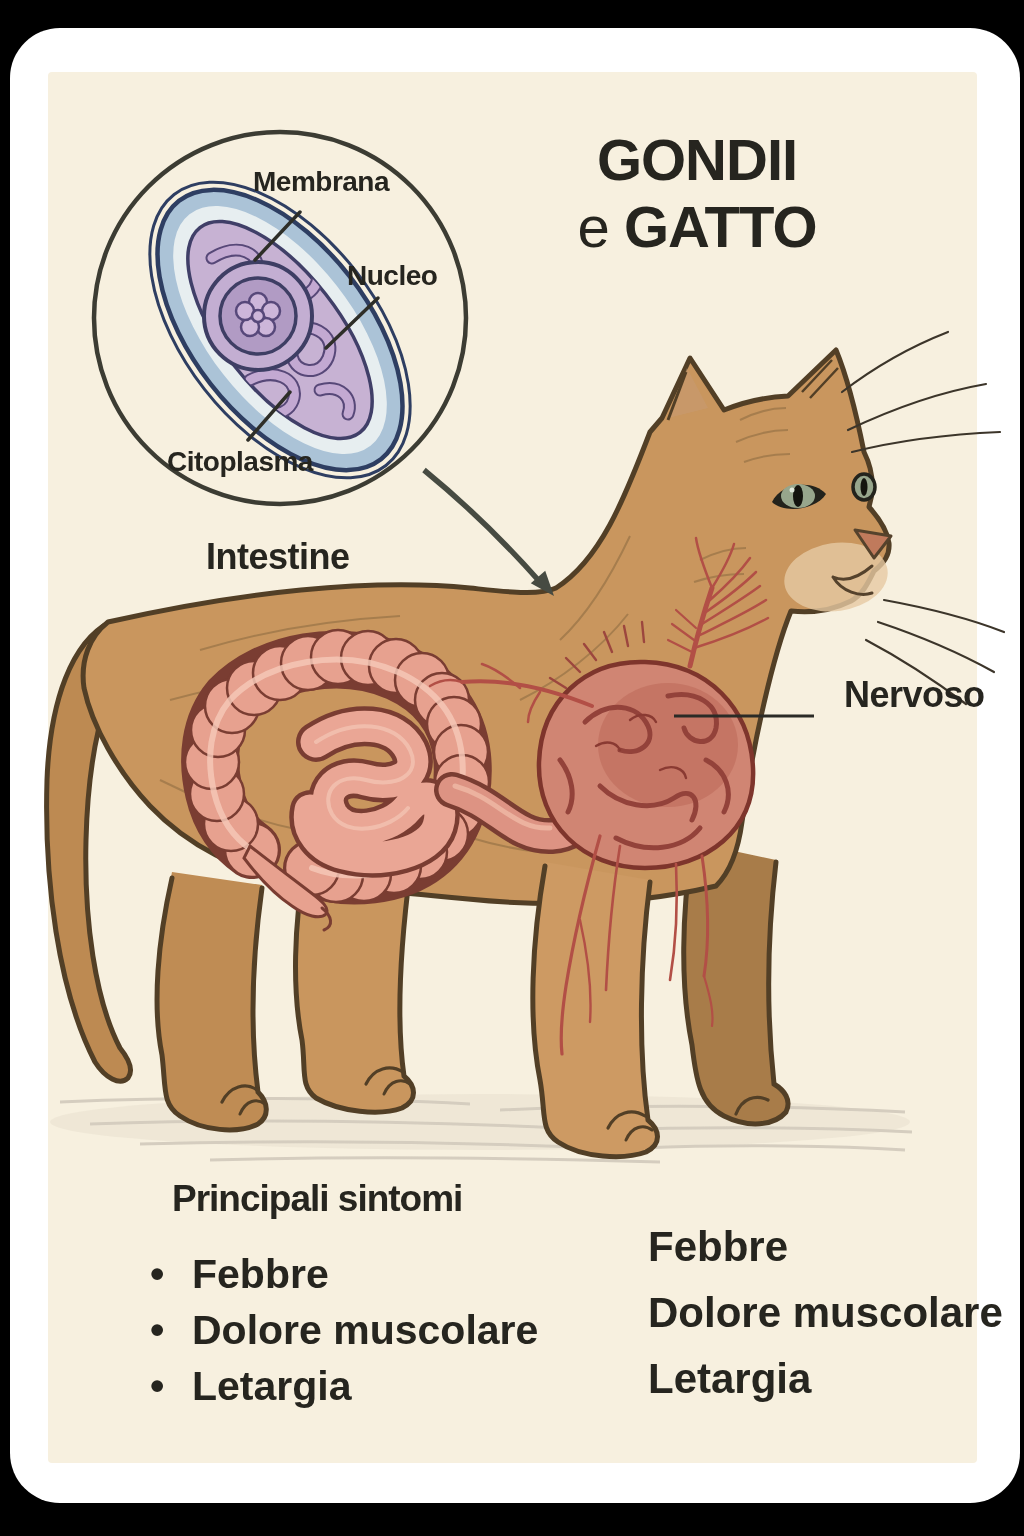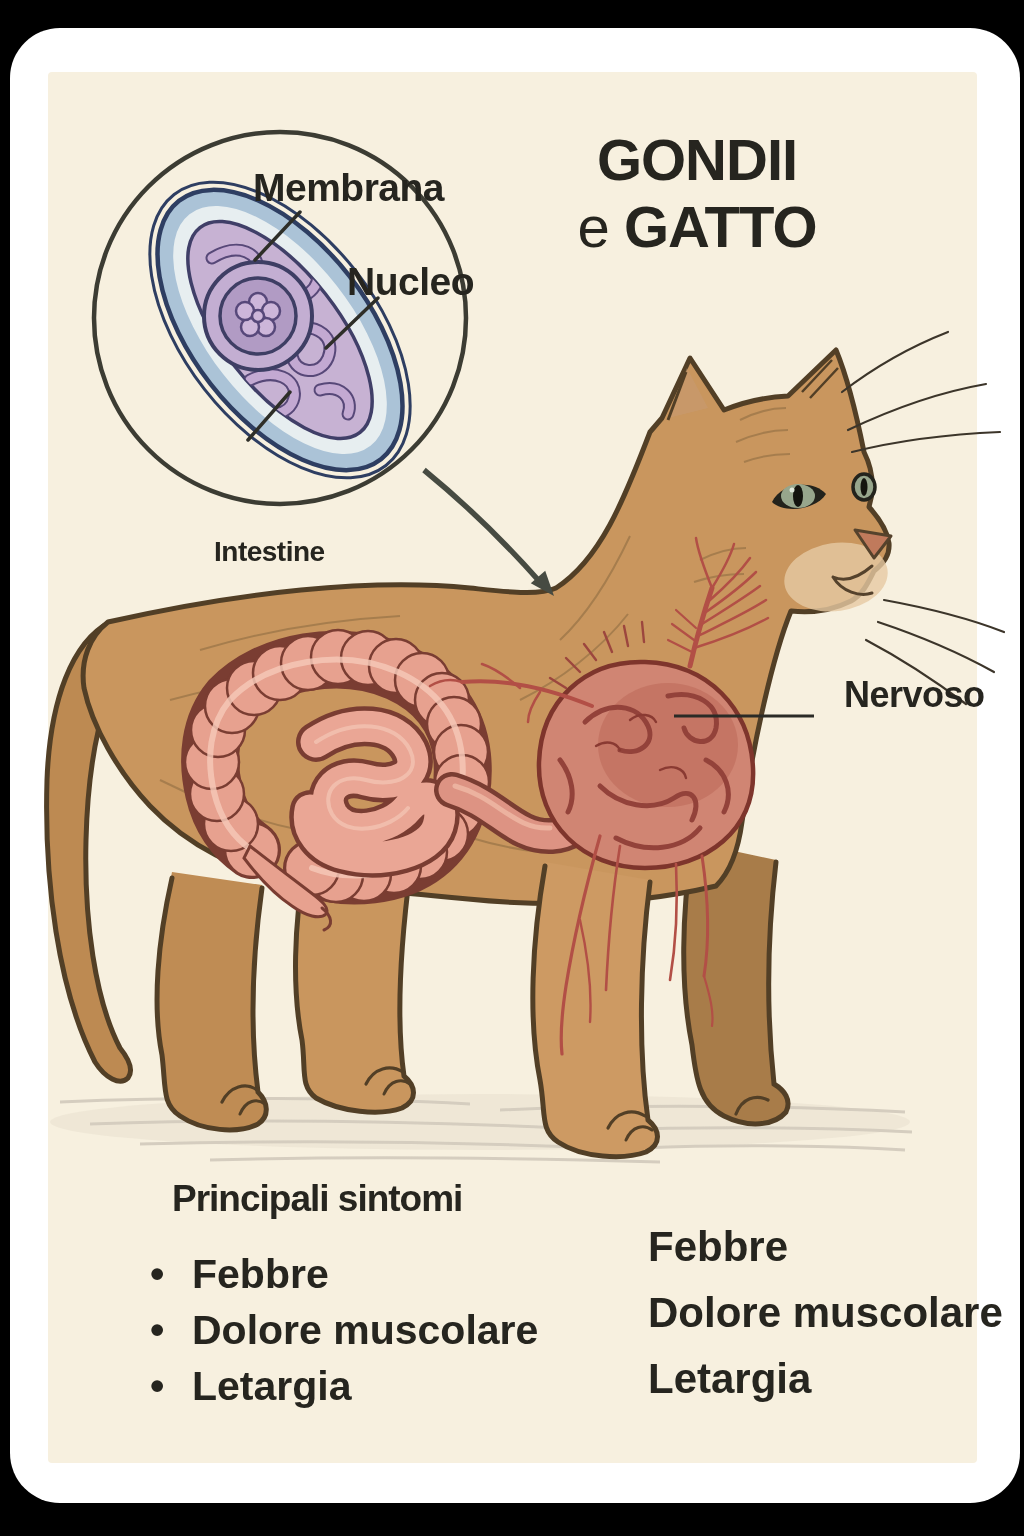--- a/index.html
+++ b/index.html
@@ -7,22 +7,22 @@
          font-family:"Liberation Sans", sans-serif;color:#26251f;}
   .card{position:absolute;left:10px;top:28px;width:1010px;height:1475px;
         background:#ffffff;border-radius:50px;}
   .panel{position:absolute;left:48px;top:72px;width:929px;height:1391px;
          background:#f7f0df;border-radius:4px;}
   svg.scene{position:absolute;left:0;top:0;width:1024px;height:1536px;}
   .txt{position:absolute;white-space:nowrap;}
   .title{left:450px;top:126px;width:494px;text-align:center;
          font-size:58px;font-weight:bold;line-height:67px;letter-spacing:-1px;}
   .title .light{font-weight:normal;}
-  .lbl{font-size:39px;font-weight:600;letter-spacing:-0.5px;}
-  .lbl-intestine{left:214px;top:536px;font-size:28px;text-align:center;}
+  .lbl{font-size:28px;font-weight:600;letter-spacing:-0.5px;}
+  .lbl-intestine{left:206px;top:536px;font-size:36px;text-align:center;}
   .lbl-nervoso{left:822px;top:674px;font-size:36px;margin-left:22px;}
   .sym-head{left:172px;top:1178px;font-size:37px;font-weight:bold;letter-spacing:-1px;}
   .sym-left{position:absolute;left:150px;top:1246px;}
   .sym-left .row{display:flex;align-items:center;height:56px;font-size:41px;font-weight:600;}
   .sym-left .dot{width:42px;font-size:41px;}
   .sym-right{position:absolute;left:648px;top:1214px;}
   .sym-right .row{height:66px;line-height:66px;font-size:42px;font-weight:600;}
 </style>
 </head>
 <body>
@@ -273,20 +273,21 @@
     </g>
   </svg>
 
   <div class="txt title">
     <div>GONDII</div>
     <div><span class="light">e</span> <span>GATTO</span></div>
   </div>
 
   <div class="txt lbl" style="left:253px;top:166px;">Membrana</div>
   <div class="txt lbl" style="left:347px;top:260px;">Nucleo</div>
+  <div class="txt lbl" style="left:167px;top:446px;">Citoplasma</div>
   <div class="txt lbl lbl-intestine">Intestine</div>
   <div class="txt lbl lbl-nervoso">Nervoso</div>
 
   <div class="txt sym-head">Principali sintomi</div>
 
   <div class="sym-left">
     <div class="row">
       <span class="dot">•</span>
       <span>Febbre</span>
     </div>

